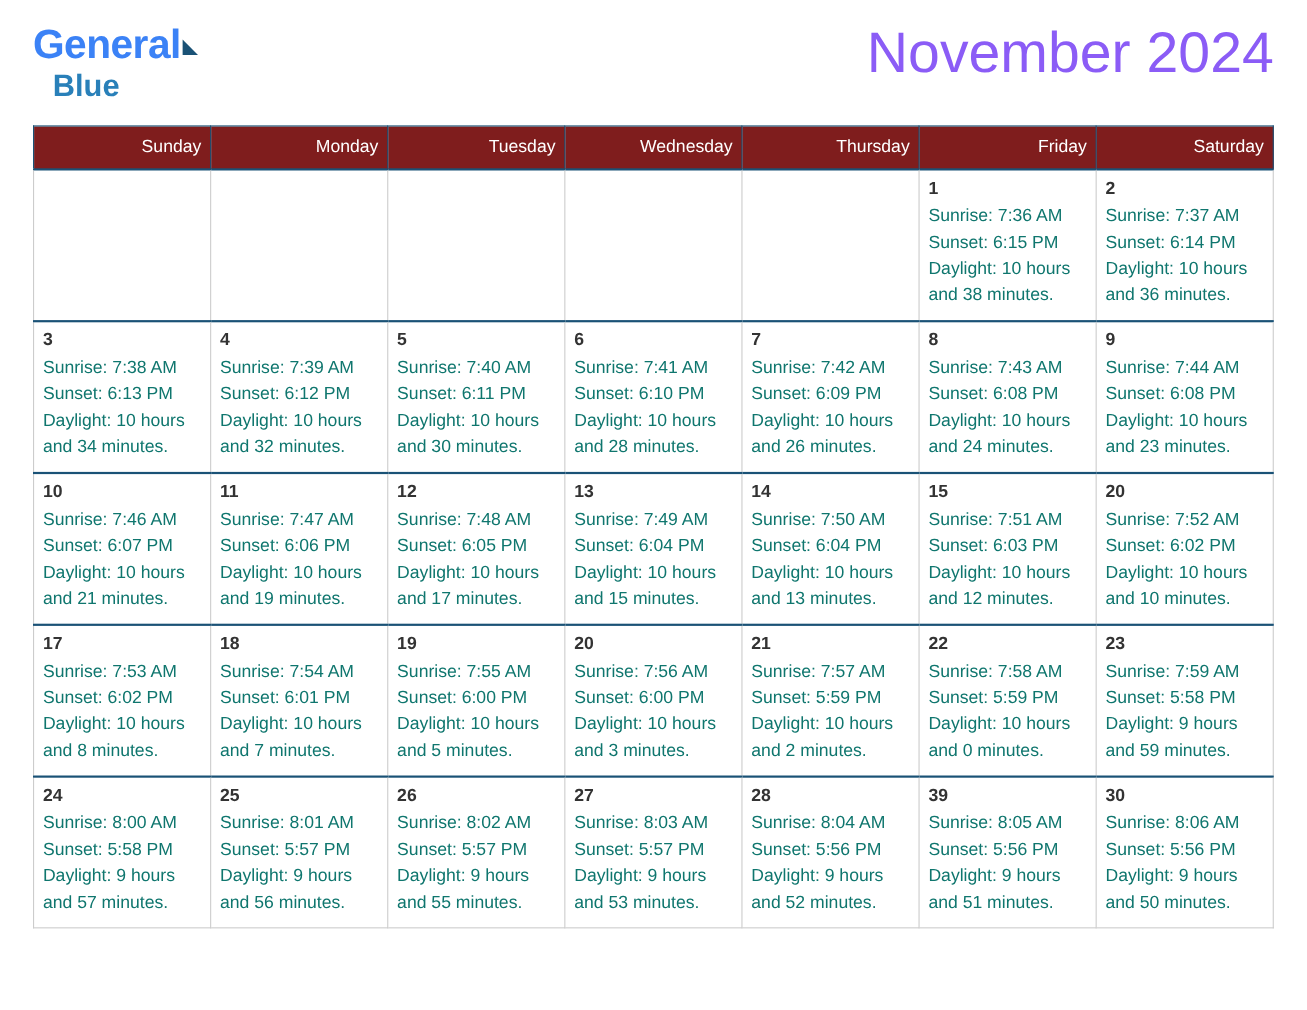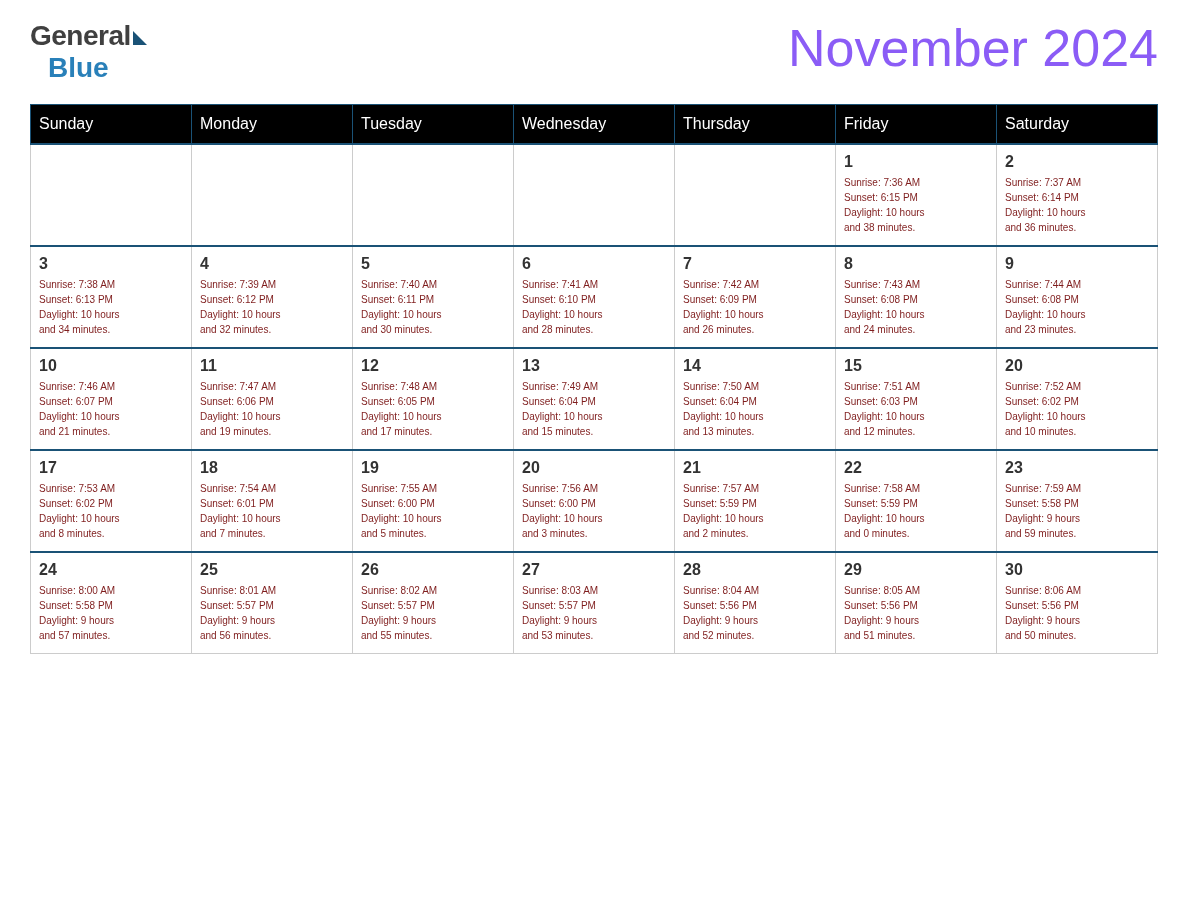--- a/index.html
+++ b/index.html
@@ -20,23 +20,23 @@
     .logo {
       display: flex;
       flex-direction: column;
       align-items: flex-start;
     }
     .logo-top {
       display: flex;
       align-items: center;
     }
     .logo-general {
-      font-size: 28px;
+      font-size: 37px;
       font-weight: bold;
-      color: #404040;
+      color: #3b82f6;
       letter-spacing: -0.5px;
     }
     .logo-arrow {
       width: 0;
       height: 0;
       border-left: 14px solid #1a5276;
       border-top: 14px solid transparent;
       border-bottom: 0px solid transparent;
       margin-left: 2px;
       margin-top: 4px;
@@ -60,48 +60,48 @@
       font-size: 22px;
       color: #555;
       margin-top: 4px;
     }
     .calendar-table {
       width: 100%;
       border-collapse: collapse;
       border: 1px solid #aaa;
     }
     .calendar-table th {
-      background-color: #000000;
+      background-color: #7f1d1d;
       color: #fff;
       font-size: 16px;
       font-weight: normal;
       padding: 10px 8px;
-      text-align: left;
+      text-align: right;
       border: 1px solid #1a5276;
     }
     .calendar-table td {
       vertical-align: top;
       padding: 8px 8px 10px 8px;
       border: 1px solid #ccc;
       width: calc(100% / 7);
       min-height: 110px;
       font-size: 13px;
       color: #333;
       background: #fff;
     }
     .day-number {
       font-size: 16px;
       font-weight: bold;
       color: #333;
       display: block;
       margin-bottom: 4px;
     }
     .day-info {
-      font-size: 10px;
-      color: #7f1d1d;
+      font-size: 16px;
+      color: #0f766e;
       line-height: 1.5;
     }
     .empty-cell {
       background: #f9f9f9;
     }
     tr:not(:first-child) td {
       border-top: 2px solid #1a5276;
     }
     tr td {
       border-top: 1px solid #ccc;
@@ -262,21 +262,21 @@
         </td>
         <td>
           <span class="day-number">27</span>
           <div class="day-info">Sunrise: 8:03 AM<br>Sunset: 5:57 PM<br>Daylight: 9 hours<br>and 53 minutes.</div>
         </td>
         <td>
           <span class="day-number">28</span>
           <div class="day-info">Sunrise: 8:04 AM<br>Sunset: 5:56 PM<br>Daylight: 9 hours<br>and 52 minutes.</div>
         </td>
         <td>
-          <span class="day-number">29</span>
+          <span class="day-number">39</span>
           <div class="day-info">Sunrise: 8:05 AM<br>Sunset: 5:56 PM<br>Daylight: 9 hours<br>and 51 minutes.</div>
         </td>
         <td>
           <span class="day-number">30</span>
           <div class="day-info">Sunrise: 8:06 AM<br>Sunset: 5:56 PM<br>Daylight: 9 hours<br>and 50 minutes.</div>
         </td>
       </tr>
     </tbody>
 </table>
 

